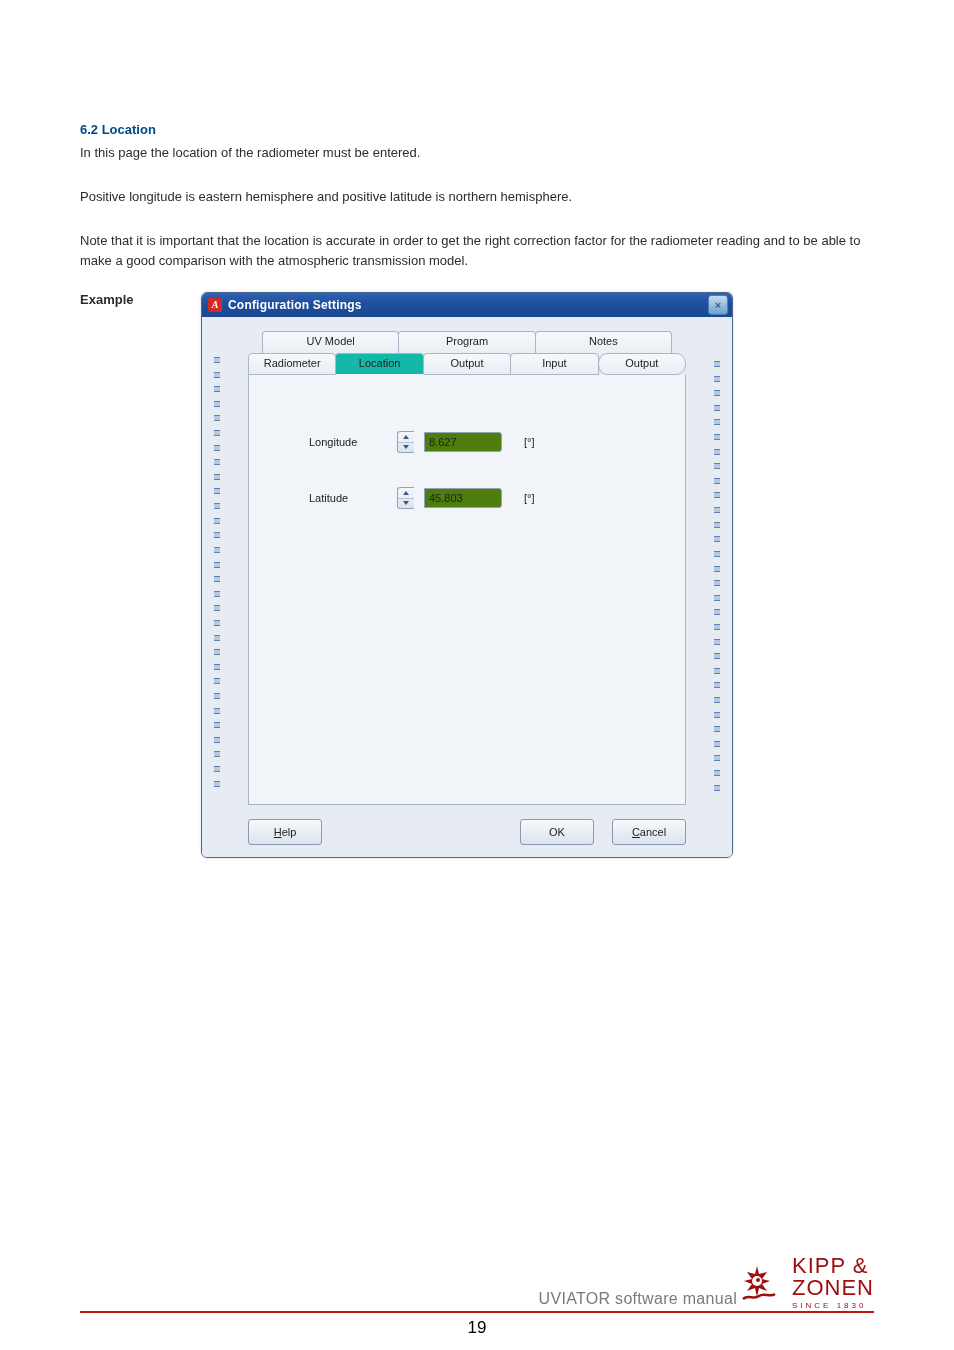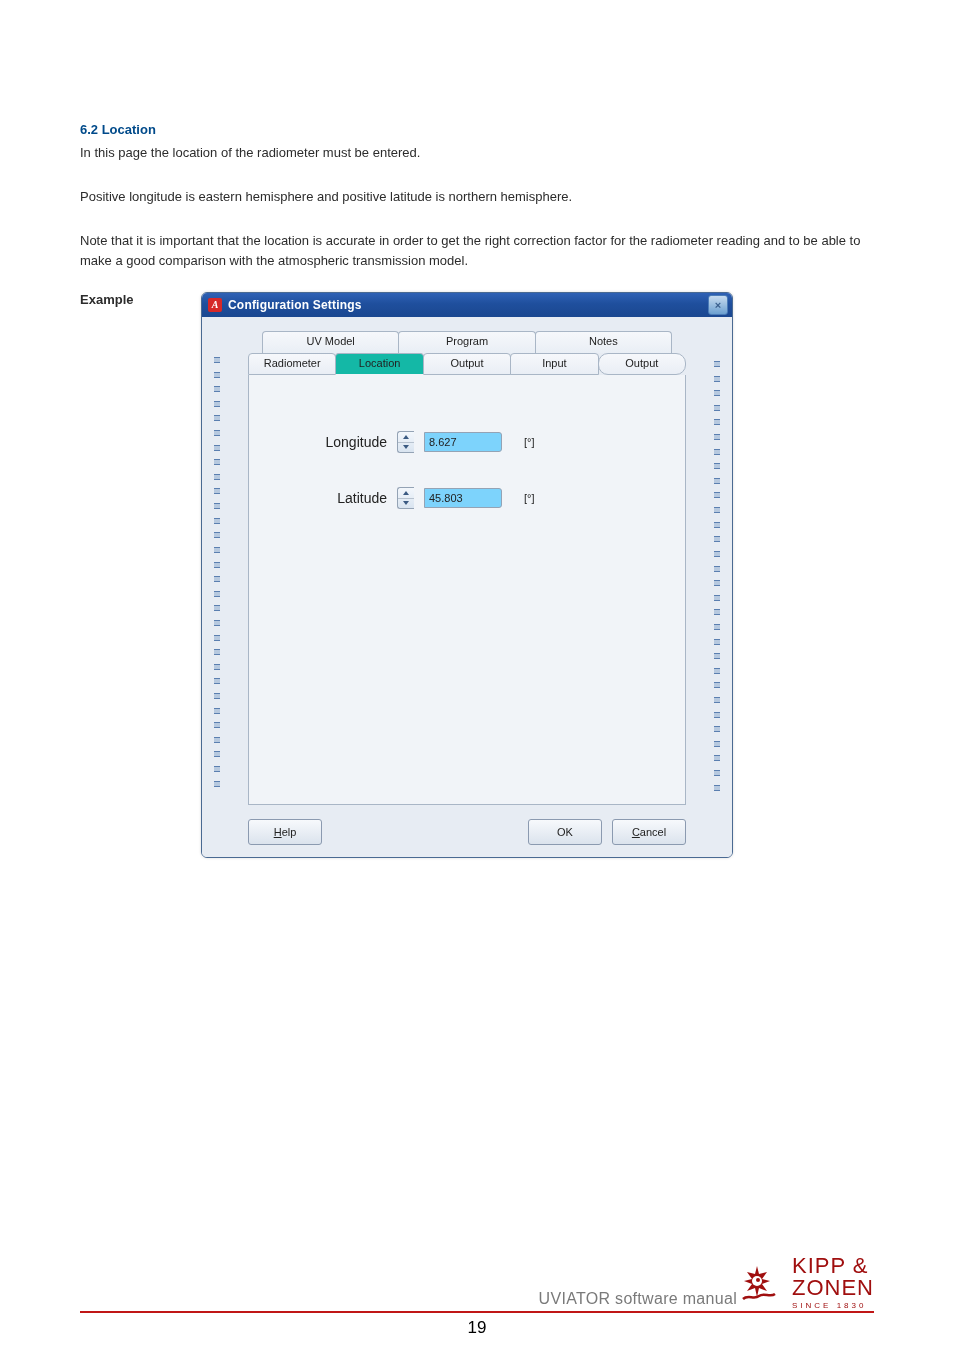--- a/index.html
+++ b/index.html
@@ -180,22 +180,21 @@
     position: absolute;
     display: flex;
     align-items: center;
     gap: 10px;
     left: 60px;
   }
   .field-row.lon { top: 56px; }
   .field-row.lat { top: 112px; }
   .field-label {
     width: 78px;
-    text-align: right;
-    font-size: 14px;
+    font-size: 11px;
     color: #222;
   }
   .spinner {
     width: 16px;
     height: 20px;
     border: 1px solid #94a3b5;
     border-right: none;
     background: linear-gradient(to bottom,#f3f7fc,#d9e4f0);
     display: flex;
     flex-direction: column;
@@ -208,37 +207,37 @@
     align-items:center;
     justify-content:center;
     cursor: default;
   }
   .spinner .arrow.up { border-bottom: 1px solid #b7c2cf; }
   .arrow svg { width: 6px; height: 4px; }
   .num-input {
     width: 78px;
     height: 20px;
     border: 1px solid #94a3b5;
-    background: #7dd3fc;
+    background: #4d7c0f;
     font-size: 11px;
     padding: 0 4px;
     box-sizing: border-box;
     color: #222;
     border-top-right-radius: 3px;
     border-bottom-right-radius: 3px;
   }
   .unit {
     font-size: 11px;
     color: #222;
     margin-left: 12px;
   }
   .dialog-footer {
     display: flex;
     margin-top: 14px;
-    gap: 10px;
+    gap: 18px;
   }
   .btn {
     height: 24px;
     min-width: 72px;
     background: linear-gradient(to bottom,#f7f9fc,#dbe3ed);
     border: 1px solid #8b9ab0;
     border-radius: 3px;
     font-size: 11px;
     color: #222;
     display: inline-flex;

